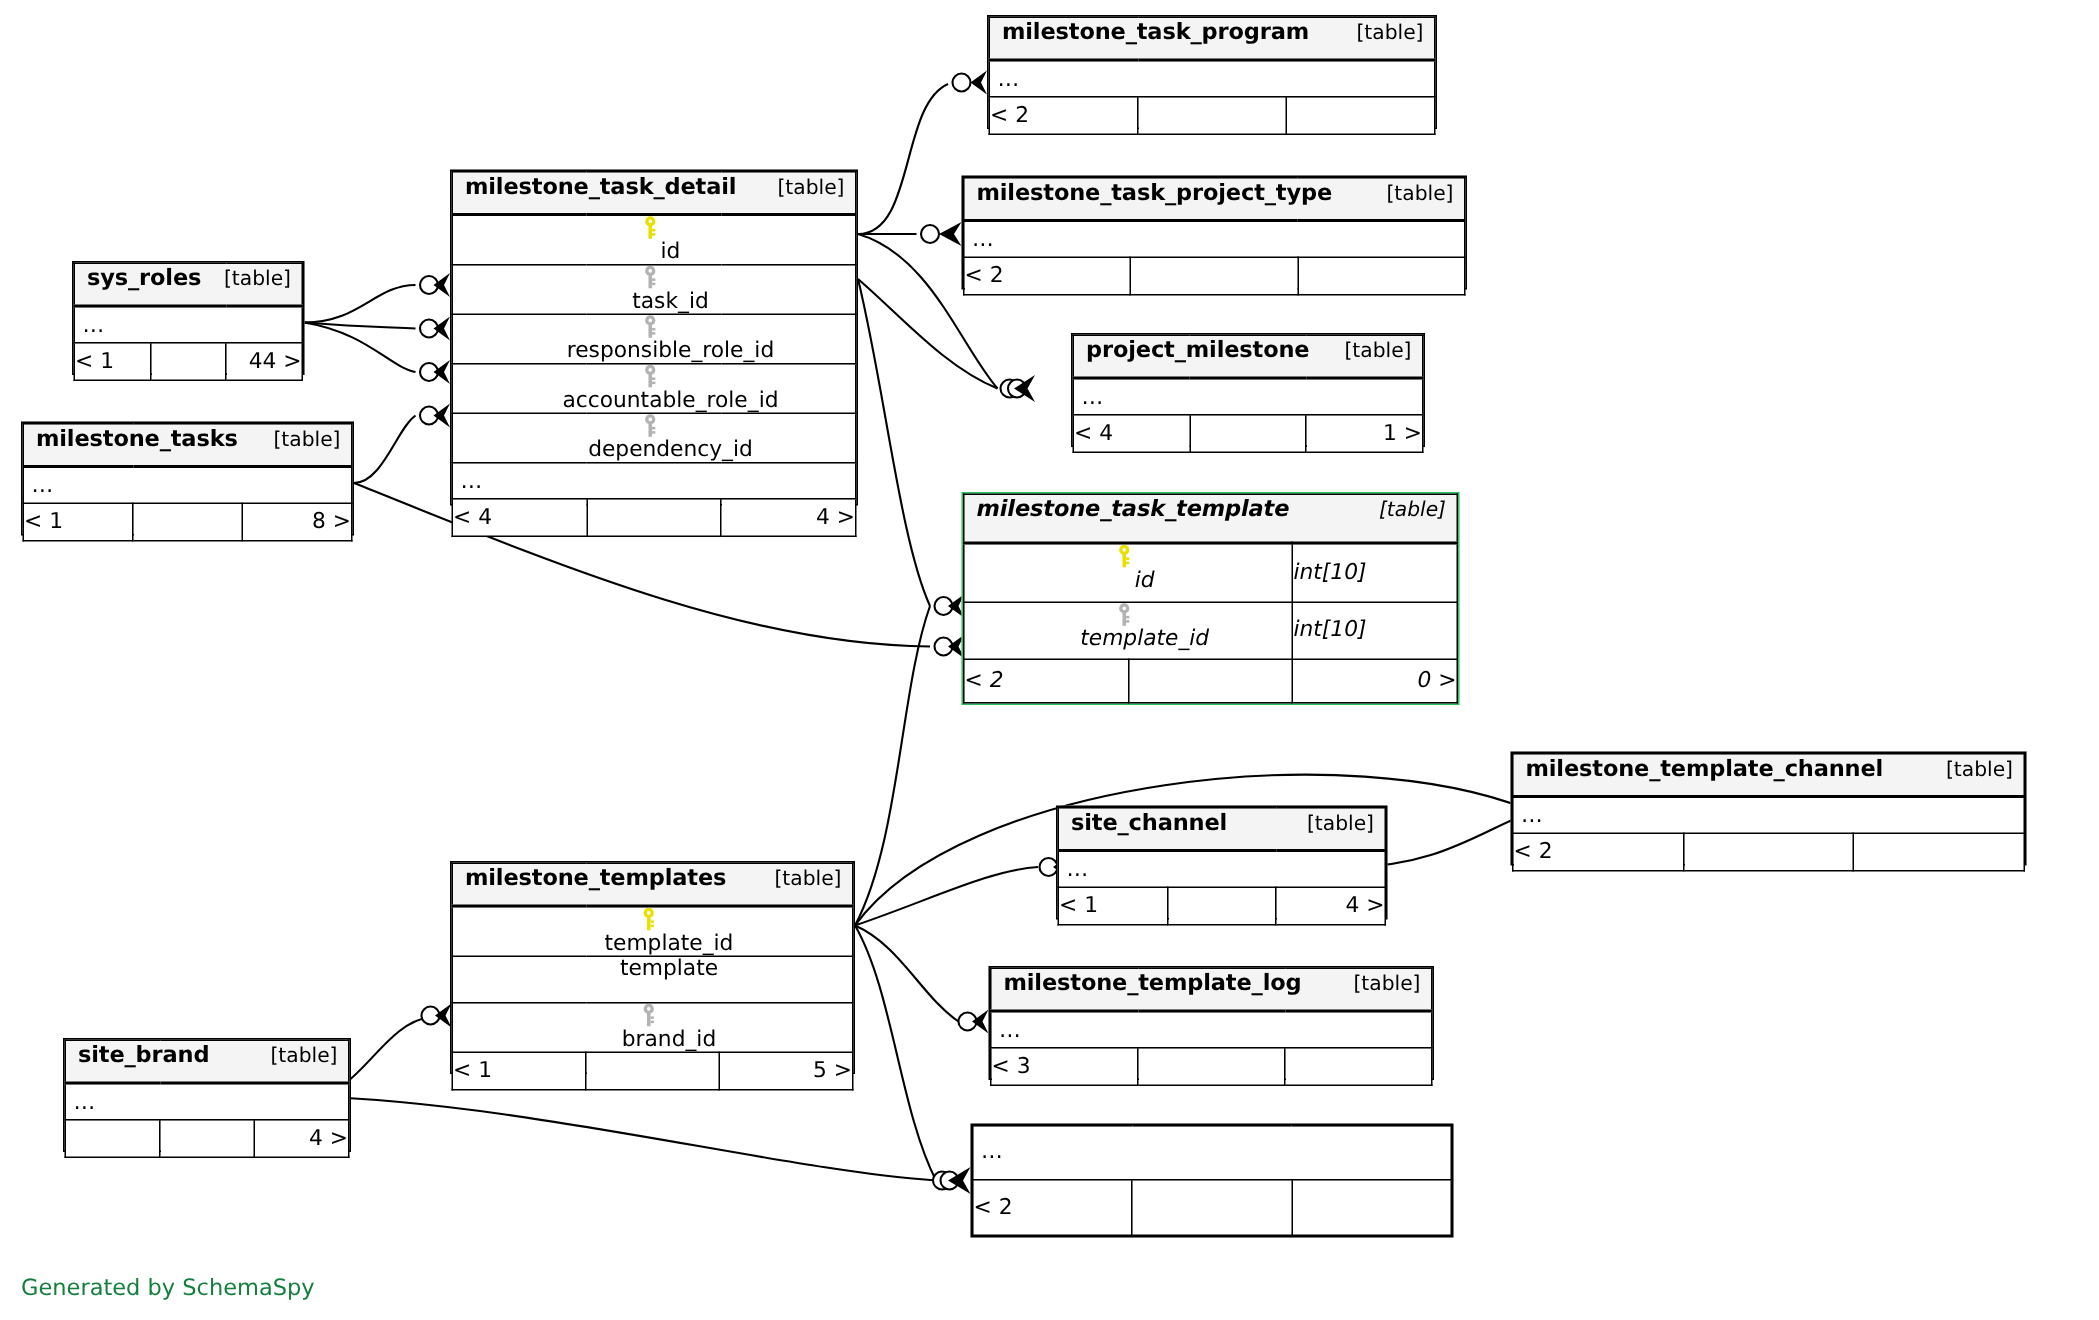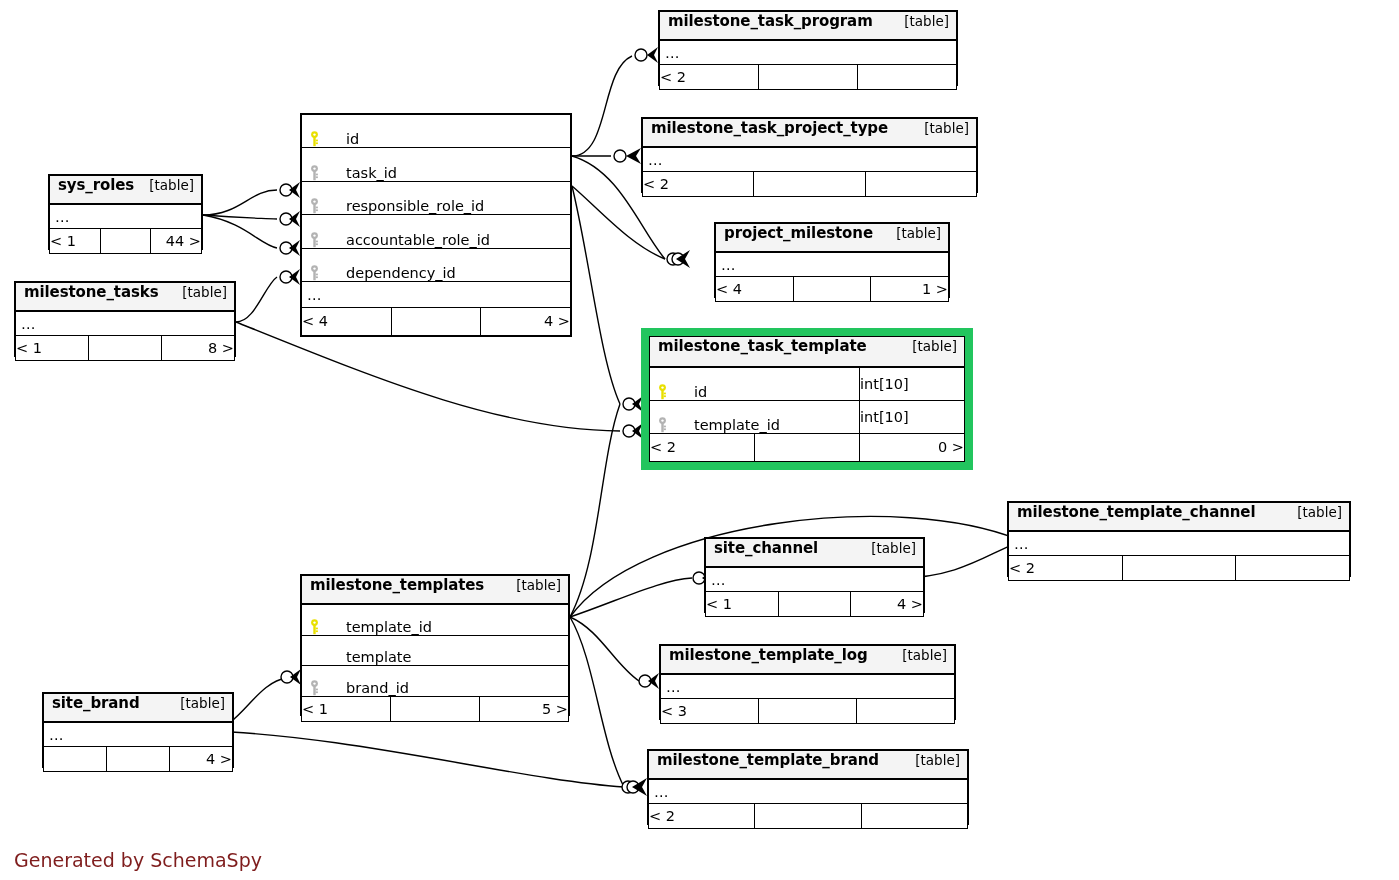--- a/index.html
+++ b/index.html
@@ -28,21 +28,22 @@
   }
   .tbl {
     position: absolute;
     box-sizing: border-box;
     border: 1px solid #000000;
     background: #e5e5e5;
     border-collapse: collapse;
     z-index: 5;
   }
   .tbl.focus {
-    border: 8px solid #22c55e;
+    border: 1px solid #22c55e;
+    font-style: italic;
   }
   .tbl table {
     border-collapse: collapse;
     width: 100%;
     height: 100%;
     table-layout: fixed;
   }
   .tbl td {
     border: 1px solid #000000;
     padding: 0;
@@ -75,24 +76,25 @@
     font-size: 13.5px;
     font-weight: normal;
     color: #000000;
     padding-left: 12px;
   }
   .col-row td {
     height: 29.5px;
   }
   .col-inner {
     display: flex;
-    align-items: flex-end;
+    align-items: center;
     height: 100%;
     padding-left: 8px;
     box-sizing: border-box;
+    flex-direction: column;
   }
   .keyslot {
     width: 22px;
     min-width: 22px;
     display: inline-flex;
     align-items: center;
     justify-content: flex-start;
   }
   .colname {
     padding-left: 14px;
@@ -115,22 +117,22 @@
     height: 24px;
     font-size: 14.5px;
   }
   .foot-l { text-align: left;  padding-left: 5px; }
   .foot-c { text-align: center; }
   .foot-r { text-align: right;  padding-right: 5px; }
   .generated {
     position: absolute;
     left: 14px;
     top: 849px;
-    font-size: 19px;
-    color: #7f1d1d;
+    font-size: 15px;
+    color: #15803d;
     z-index: 6;
   }
   svg.keyicon { display:block; }
 </style>
 </head>
 <body>
 
 <div id="canvas">
 
   <svg id="edges" viewBox="0 0 1399 880" xmlns="http://www.w3.org/2000/svg">
@@ -338,20 +340,28 @@
               <td class="foot-l" style="width:116px">&lt; 2</td>
               <td class="foot-c" style="width:98px"></td>
               <td class="foot-r">0 &gt;</td>
             </tr>
           </tbody>
         </table>
       </div>
       <div class="tbl" style="left: 300px; top: 113px; width: 272px; height: 223.5px;">
         <table>
           <tbody>
+            <tr class="hdr-row">
+              <td colspan="3">
+                <div class="hdr-inner">
+                  <span class="hdr-name">milestone_task_detail</span>
+                  <span class="hdr-tag">[table]</span>
+                </div>
+              </td>
+            </tr>
             <tr class="col-row">
               <td colspan="3">
                 <div class="col-inner">
                   <span class="keyslot">
                     <svg class="keyicon" width="9" height="16" viewBox="0 0 9 16">
                       <circle cx="4.5" cy="3.6" r="3.4" fill="#e9e000"></circle>
                       <circle cx="4.5" cy="3.6" r="1.2" fill="#ffffff"></circle>
                       <rect x="3.3" y="5.6" width="2.4" height="9.6" fill="#e9e000"></rect>
                       <rect x="5.7" y="8.6" width="2.2" height="1.7" fill="#e9e000"></rect>
                       <rect x="5.7" y="11.4" width="2.2" height="1.7" fill="#e9e000"></rect>
@@ -613,28 +623,20 @@
               <td class="foot-l" style="width:112px">&lt; 3</td>
               <td class="foot-c" style="width:90px"></td>
               <td class="foot-r"></td>
             </tr>
           </tbody>
         </table>
       </div>
       <div class="tbl" style="left: 647px; top: 749px; width: 322px; height: 76px;">
         <table>
           <tbody>
-            <tr class="hdr-row">
-              <td colspan="3">
-                <div class="hdr-inner">
-                  <span class="hdr-name">milestone_template_brand</span>
-                  <span class="hdr-tag">[table]</span>
-                </div>
-              </td>
-            </tr>
             <tr class="ellip-row">
               <td colspan="3">
                 <div class="ellip-inner">…</div>
               </td>
             </tr>
             <tr class="foot-row">
               <td class="foot-l" style="width:118px">&lt; 2</td>
               <td class="foot-c" style="width:94px"></td>
               <td class="foot-r"></td>
             </tr>

